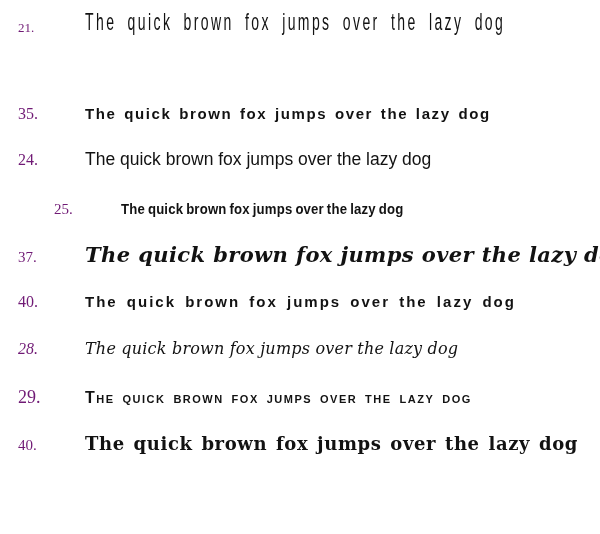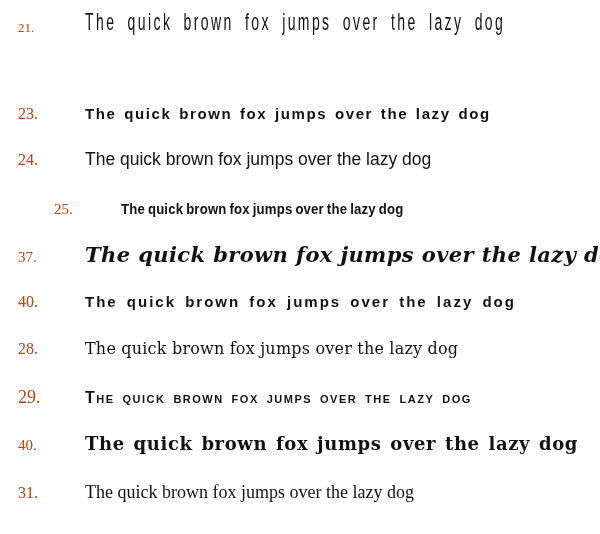--- a/index.html
+++ b/index.html
@@ -15,27 +15,27 @@
     line-height:26px;
     white-space:nowrap;
   }
   .num{
     display:inline-block;
     width:85px;
     padding-left:18px;
     box-sizing:border-box;
     font-family:"Liberation Serif",serif;
     font-size:16px;
-    color:#c2410c;
+    color:#701a75;
   }
   .sample{color:#121212;}
 
   
   .r21{top:14px;}  .r22{top:58px;}  .r23{top:101px;} .r24{top:146px;}
-  .r25{top:196px;padding-left:36px;} .r26{top:242px;} .r27{top:289px;} .r28{top:336px;}
+  .r25{top:196px;padding-left:36px;} .r26{top:242px;} .r27{top:289px;} .r28{top:336px;font-style:italic;}
   .r29{top:384px;} .r30{top:431px;} .r31{top:479px;}
 
   
   .r21 .num{font-size:13px;}
   .r29 .num{font-size:18px;}
   .r25 .num,.r26 .num,.r30 .num{font-size:15px;}
 
   
   .s21{font-family:"Liberation Sans",sans-serif;font-size:14px;letter-spacing:2.4px;word-spacing:5px;
        display:inline-block;transform:scaleY(1.75);transform-origin:0 78%;}
@@ -56,21 +56,21 @@
 <body>
 
 <main id="canvas">
 
     <div class="row r21">
       <span class="num">21.</span><span class="sample s21">The quick brown fox jumps over the lazy dog</span>
     </div>
 
 
     <div class="row r23">
-      <span class="num">23.</span><span class="sample s23">The quick brown fox jumps over the lazy dog</span>
+      <span class="num">35.</span><span class="sample s23">The quick brown fox jumps over the lazy dog</span>
     </div>
 
     <div class="row r24">
       <span class="num">24.</span><span class="sample s24">The quick brown fox jumps over the lazy dog</span>
     </div>
 
     <div class="row r25">
       <span class="num">25.</span><span class="sample s25">The quick brown fox jumps over the lazy dog</span>
     </div>
 
@@ -87,16 +87,13 @@
     </div>
 
     <div class="row r29">
       <span class="num">29.</span><span class="sample s29">The quick brown fox jumps over the lazy dog</span>
     </div>
 
     <div class="row r30">
       <span class="num">40.</span><span class="sample s30">The quick brown fox jumps over the lazy dog</span>
     </div>
 
-    <div class="row r31">
-      <span class="num">31.</span><span class="sample s31">The quick brown fox jumps over the lazy dog</span>
-    </div>
   </main>
 
 </body></html>

